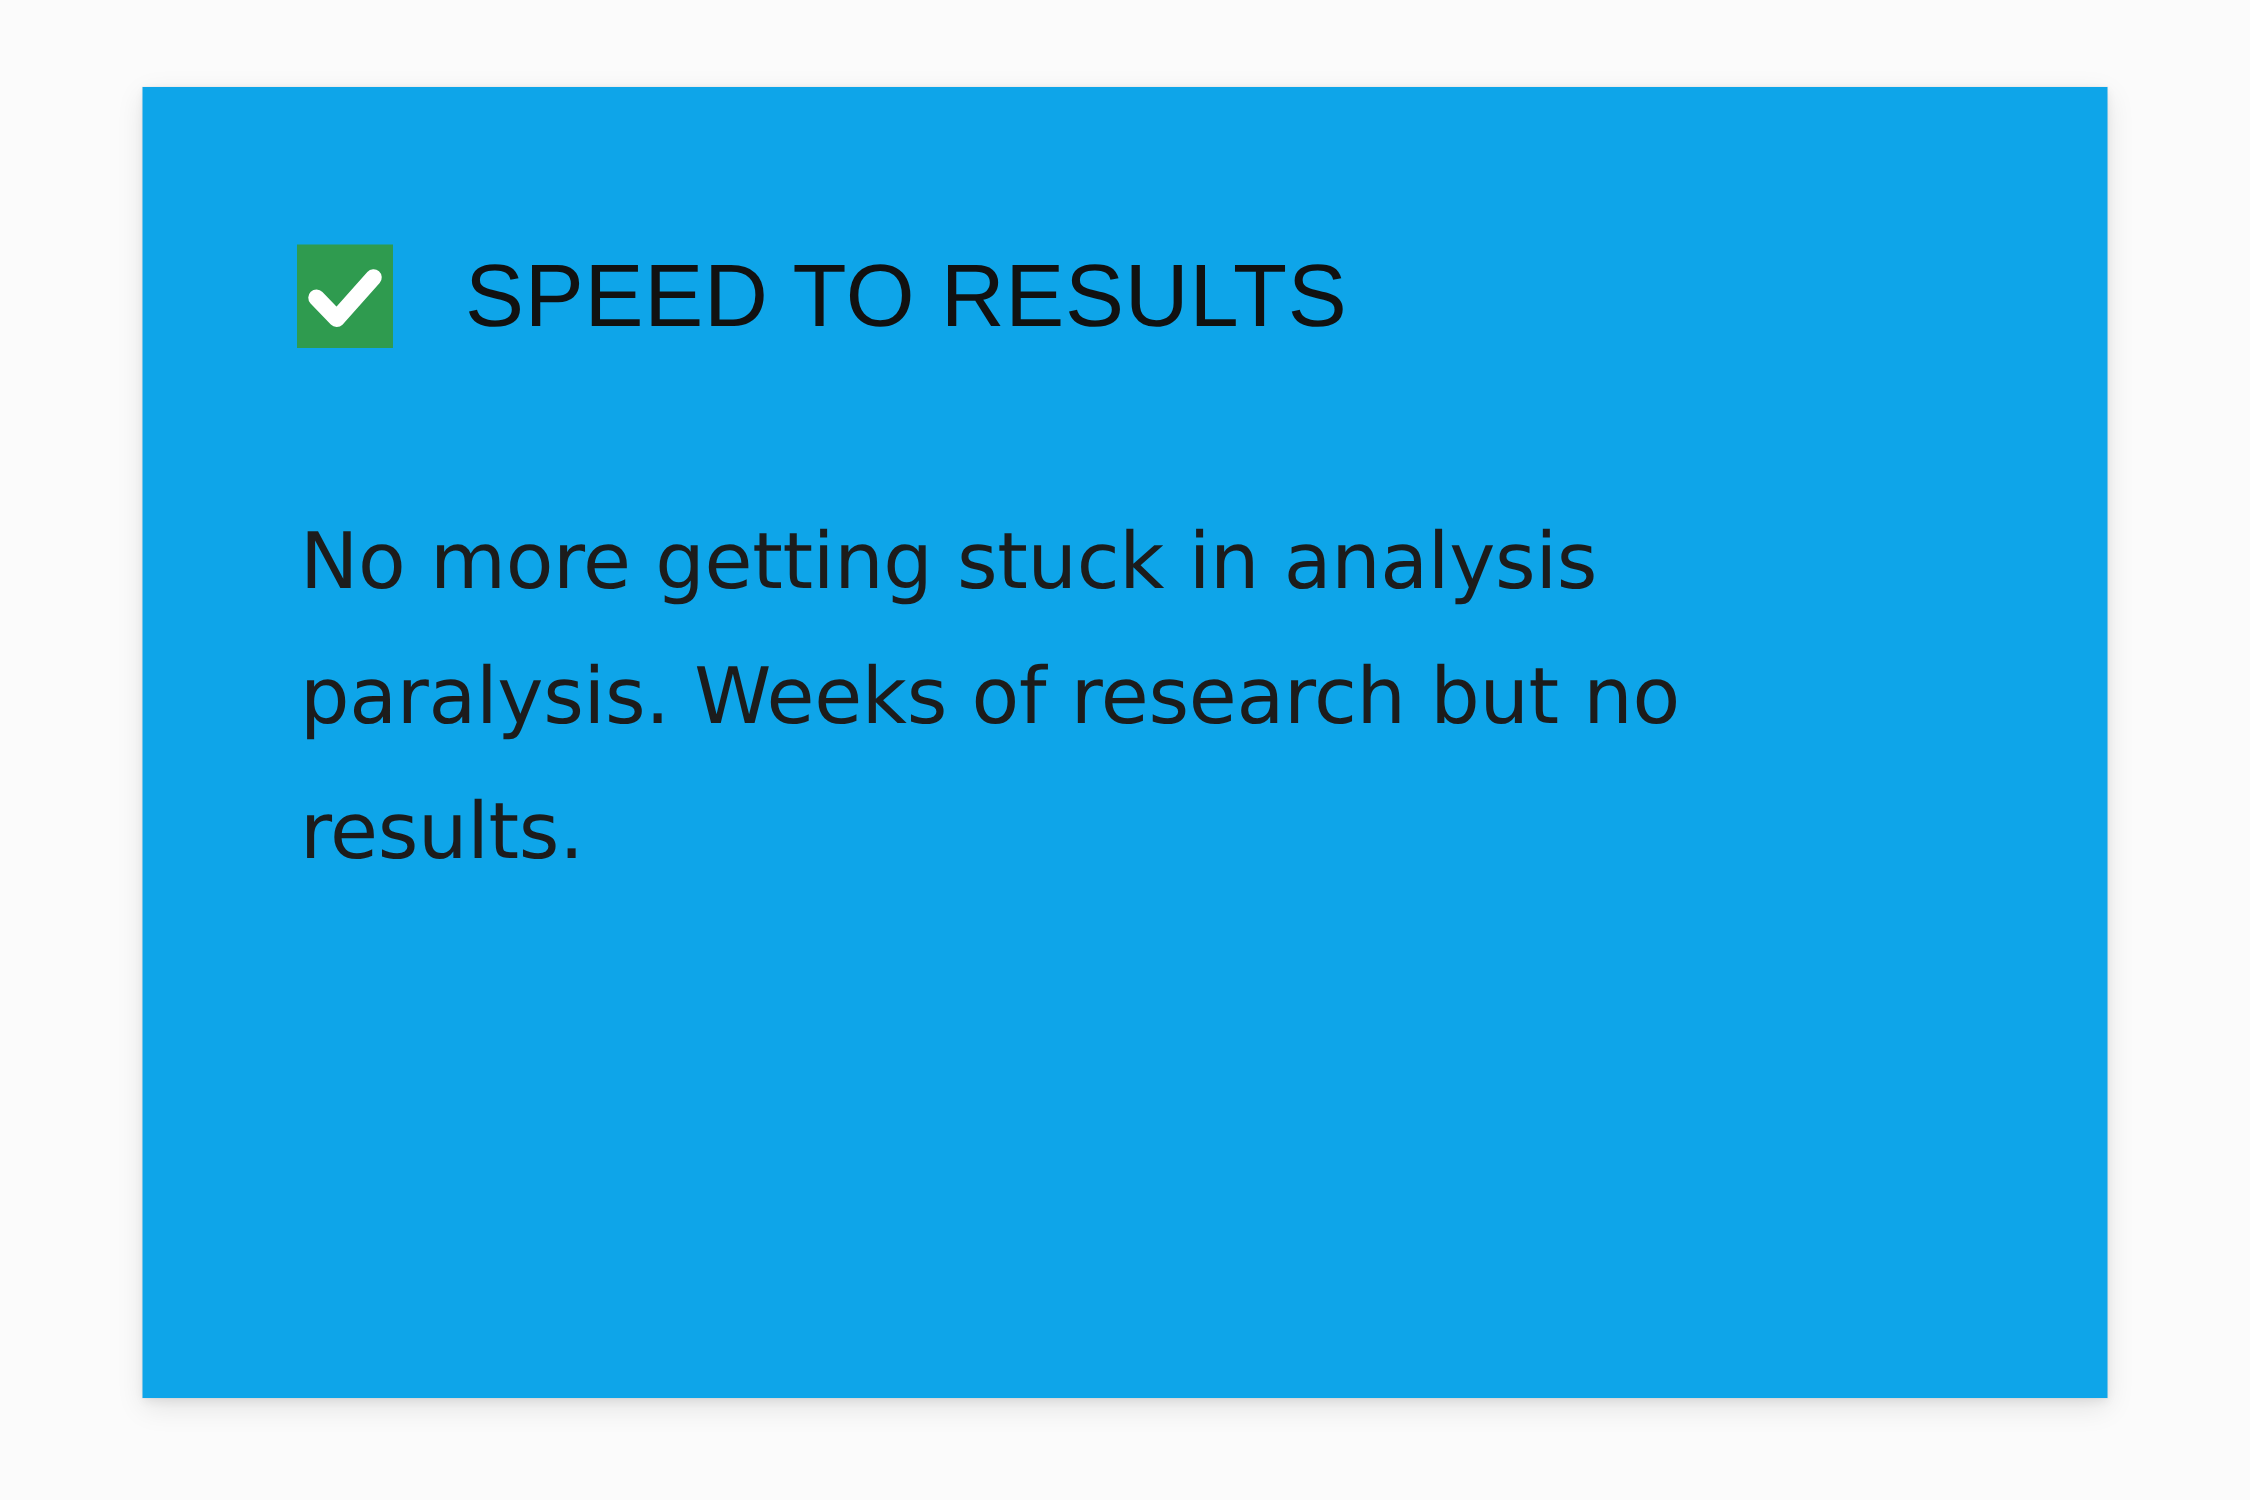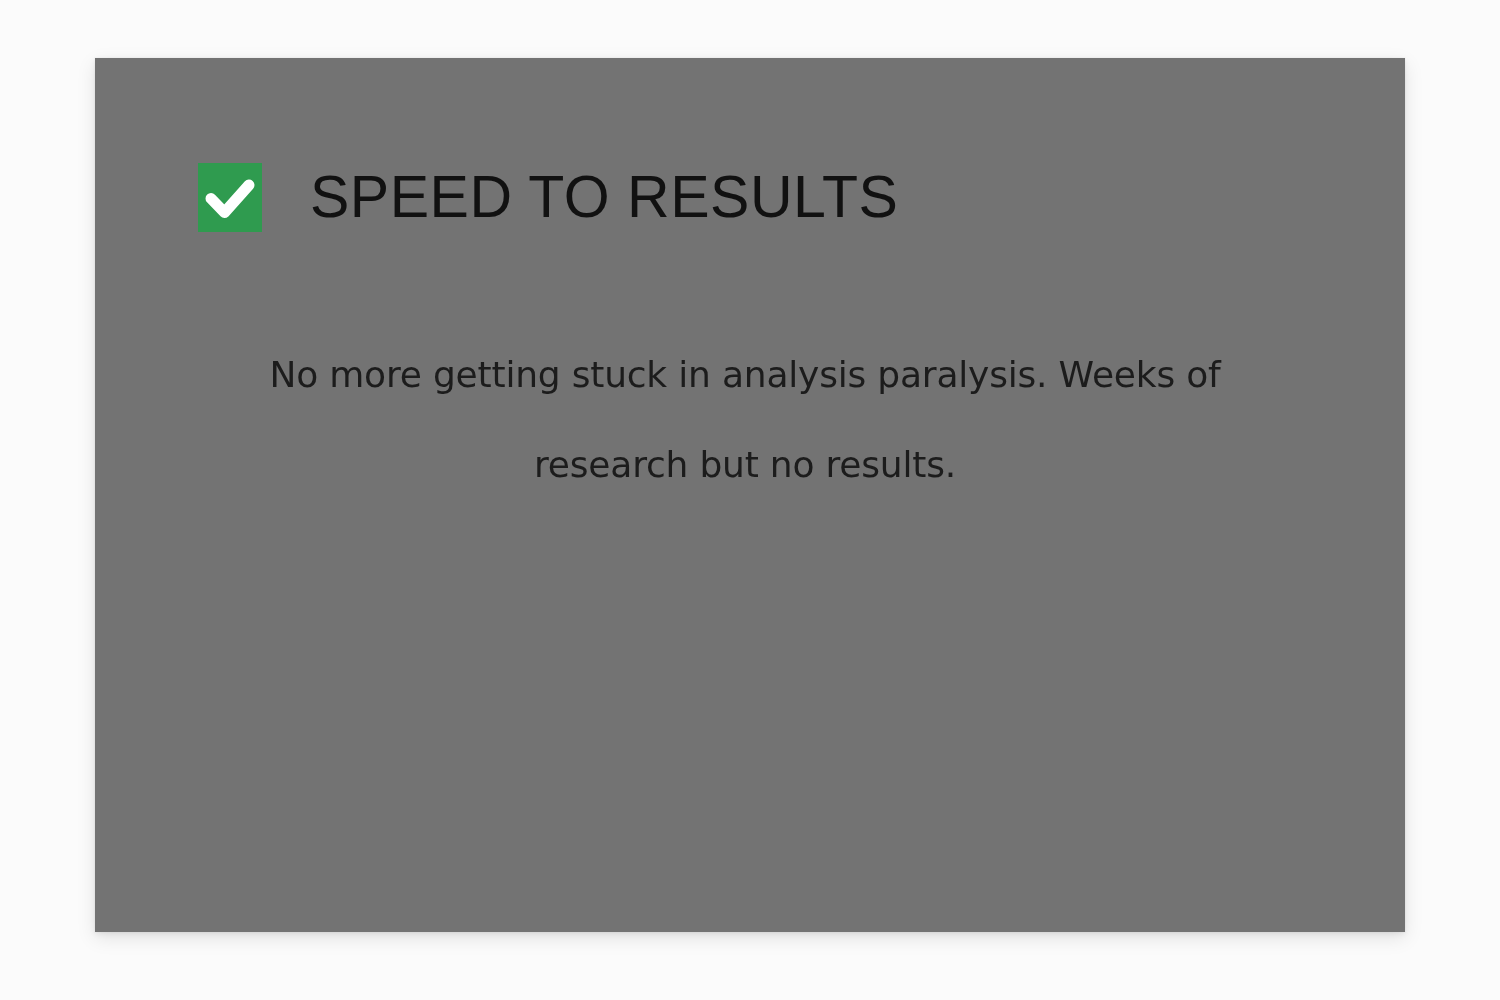--- a/index.html
+++ b/index.html
@@ -21,21 +21,21 @@
     background: #fbfbfb;
   }
 
   
   #benefit-card {
     position: absolute;
     left: 95px;
     top: 58px;
     width: 1310px;
     height: 874px;
-    background: #737373;
+    background: #0ea5e9;
     box-shadow:
       0 6px 18px rgba(0,0,0,0.10),
       0 2px 6px rgba(0,0,0,0.07),
       0 0 0 0.5px rgba(0,0,0,0.03);
     box-sizing: border-box;
   }
 
   
   .card-header {
     position: absolute;
@@ -73,26 +73,25 @@
   .card-body {
     position: absolute;
     left: 105px;  
     top: 272px;   
     width: 1090px;
   }
 
   .body-paragraph {
     margin: 0;
     font-family: "DejaVu Sans", sans-serif;
-    font-size: 36px;
+    font-size: 52px;
     line-height: 90px;
     font-weight: 400;
     color: #1c1c1c;
     letter-spacing: -0.2px;
-    text-align: center;
   }
 
   .paragraph-gap {
     height: 90px;
   }
 </style>
 </head>
 <body>
 
 <div id="stage">

